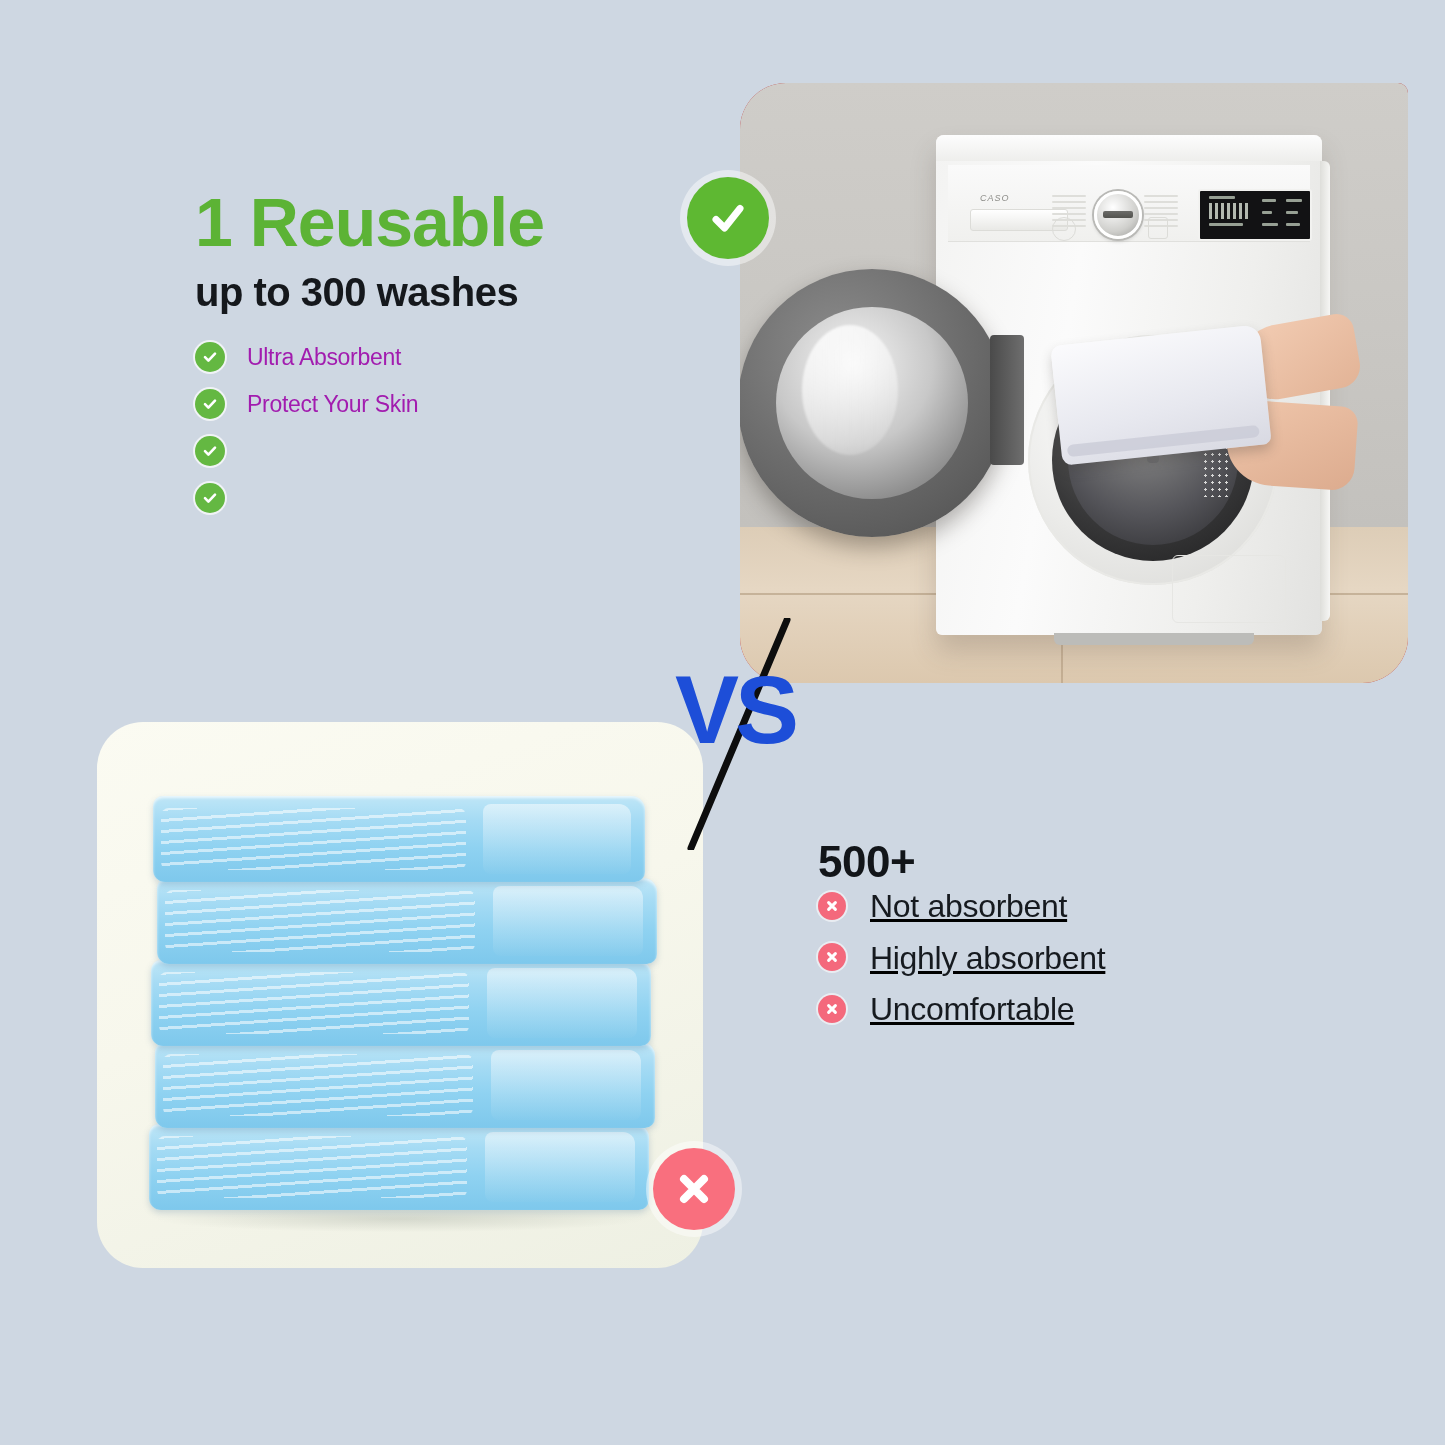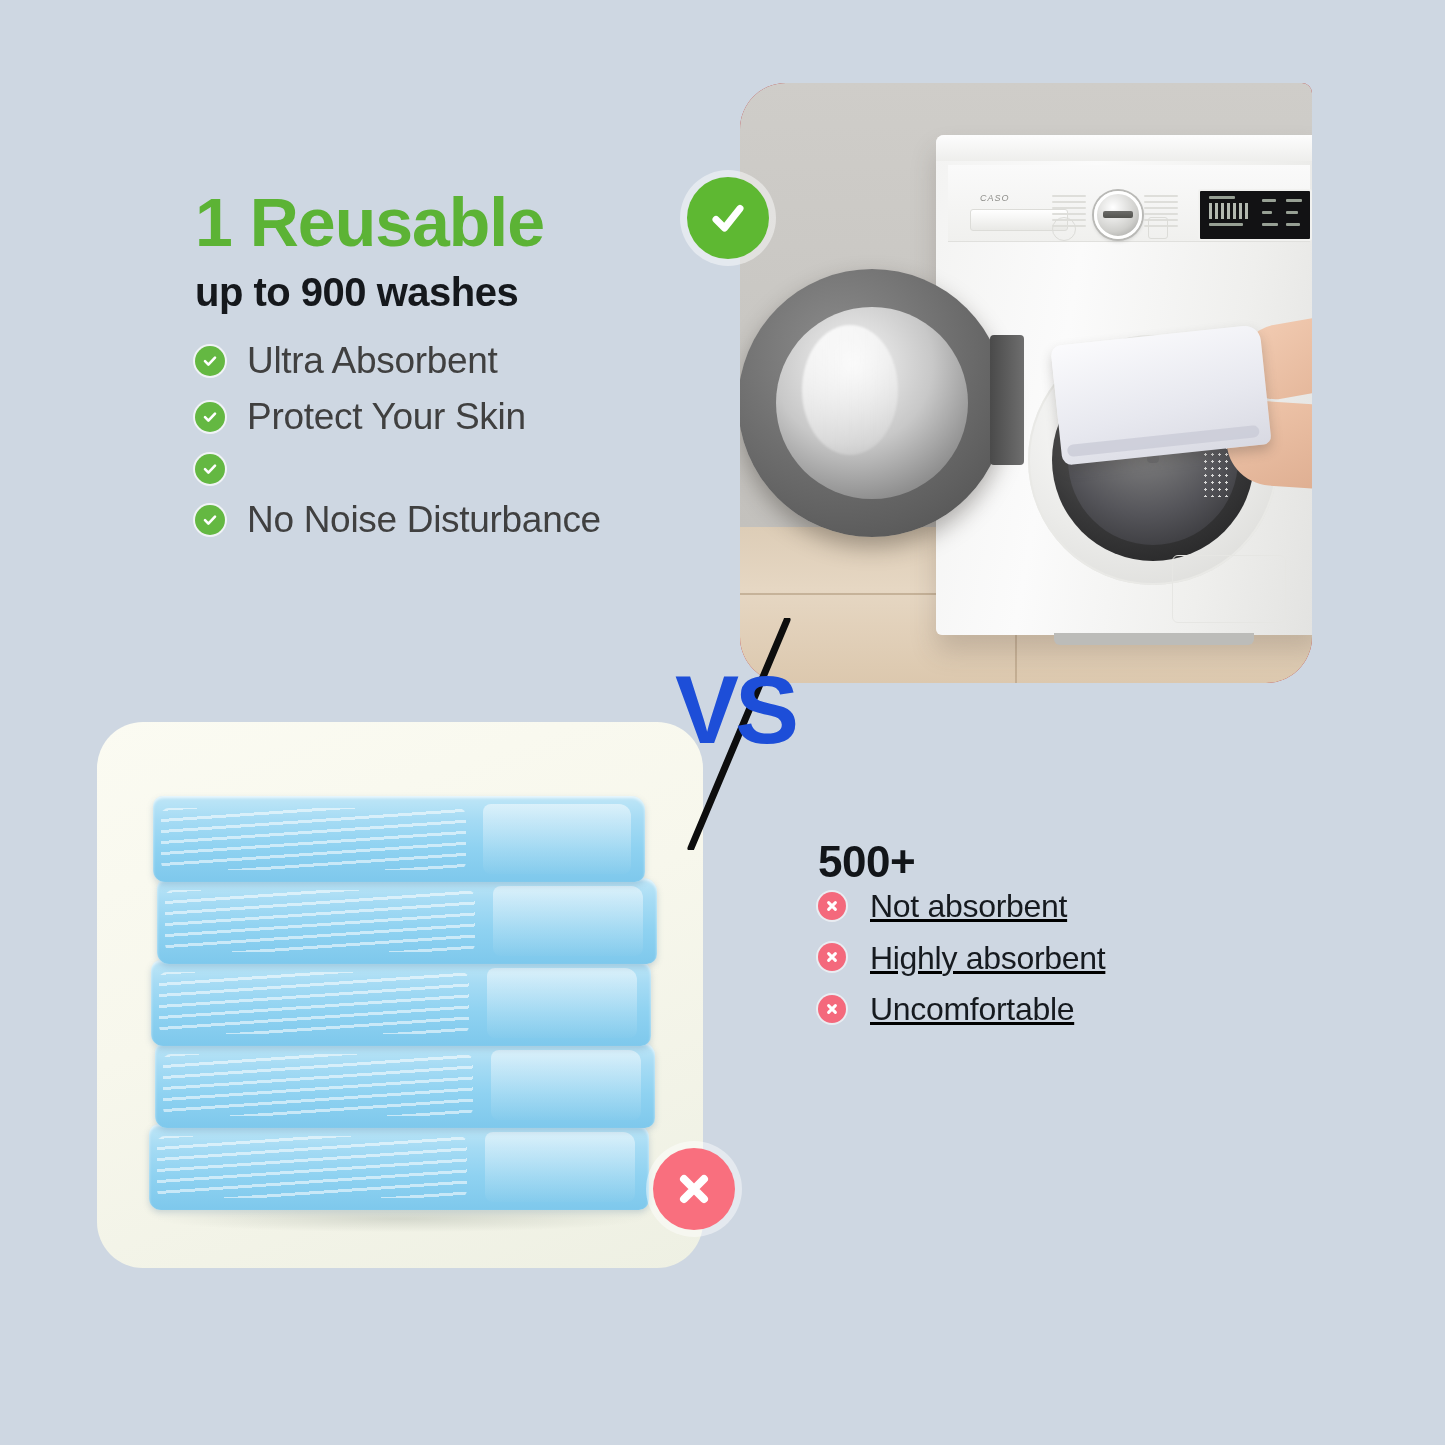--- a/index.html
+++ b/index.html
@@ -6,21 +6,21 @@
   body{
     width:1445px;height:1445px;
     background:#ced7e2;
     font-family:"Liberation Sans", sans-serif;
     overflow:hidden;position:relative;
   }
   .stage{position:absolute;inset:0;}
 
   
   .photo-washer{
-    position:absolute;left:740px;top:83px;width:572px;height:600px;
+    position:absolute;left:740px;top:83px;width:668px;height:600px;
     border-radius:46px 10px 46px 46px;
     overflow:hidden;
     background:#b91c1c;
   }
   .washer-wall{position:absolute;left:0;top:0;width:100%;height:74%;
     background:linear-gradient(180deg,#cfcdc9 0%,#c9c7c3 55%,#c3c1bd 100%);}
   .washer-floor{position:absolute;left:0;top:74%;width:100%;height:26%;
     background:linear-gradient(180deg,#ddcdb7 0%,#e6d7c3 40%,#dcc8ae 100%);}
   .washer-floor:after{content:"";position:absolute;left:0;top:42%;width:100%;height:2px;
     background:rgba(160,135,105,.45);}
@@ -140,21 +140,21 @@
   .left-block{position:absolute;left:195px;top:188px;width:520px;}
   .head-green{font-size:68px;font-weight:bold;color:#5cb335;letter-spacing:-1px;line-height:1;
     margin:0 0 16px 0;}
   .sub-dark{font-size:40px;font-weight:bold;color:#15181c;letter-spacing:-.5px;line-height:1;
     margin:0 0 30px 0;}
   .feat-list{list-style:none;margin:0;padding:0;}
   .feat-list li{display:flex;align-items:center;margin-bottom:17px;}
   .ic{flex:0 0 auto;width:30px;height:30px;margin-right:22px;position:relative;}
   .ic-c{width:30px;height:30px;border-radius:50%;background:#64b842;
     display:flex;align-items:center;justify-content:center;box-shadow:0 0 0 2px rgba(255,255,255,.7);}
-  .feat-txt{font-size:37px;color:#404040;letter-spacing:-.3px;line-height:1.05;}
+  .feat-txt{font-size:23px;color:#a21caf;letter-spacing:-.3px;line-height:1.05;}
 
   
   .right-block{position:absolute;left:818px;top:840px;width:560px;}
   .count-dark{font-size:44px;font-weight:bold;color:#121519;letter-spacing:-.5px;line-height:1;
     margin:0 0 6px 0;}
   .head-pink{font-size:76px;font-weight:bold;color:#f97785;letter-spacing:-1px;line-height:1.05;
     margin:0 0 34px 0;}
   .con-list{list-style:none;margin:0;padding:0;text-decoration:underline;}
   .con-list li{display:flex;align-items:center;margin-bottom:18px;}
   .ic-x{width:28px;height:28px;border-radius:50%;background:#f4697c;
@@ -258,21 +258,21 @@
 
   <div class="vs-wrap">
     <svg class="vs-slash" viewBox="0 0 200 232" aria-hidden="true">
       <path d="M132 2 L36 230" stroke="#0d0d0d" stroke-width="7" fill="none" stroke-linecap="round"></path>
     </svg>
     <div class="vs-text">VS</div>
   </div>
 
   <div class="left-block">
     <h1 class="head-green">1 Reusable</h1>
-    <h2 class="sub-dark">up to 900 washes</h2>
+    <h2 class="sub-dark">up to 300 washes</h2>
     <ul class="feat-list">
       <li>
         <span class="ic">
           <span class="ic-c">
             <svg width="18" height="18" viewBox="0 0 18 18" aria-hidden="true">
               <path d="M4 9.2 L7.4 12.6 L14 5.6" fill="none" stroke="#ffffff" stroke-width="2.6" stroke-linecap="round" stroke-linejoin="round"></path>
             </svg>
           </span>
         </span>
         <span class="feat-txt">Ultra Absorbent</span>
@@ -297,21 +297,20 @@
         </span>
       </li>
       <li>
         <span class="ic">
           <span class="ic-c">
             <svg width="18" height="18" viewBox="0 0 18 18" aria-hidden="true">
               <path d="M4 9.2 L7.4 12.6 L14 5.6" fill="none" stroke="#ffffff" stroke-width="2.6" stroke-linecap="round" stroke-linejoin="round"></path>
             </svg>
           </span>
         </span>
-        <span class="feat-txt">No Noise Disturbance</span>
       </li>
     </ul>
   </div>
 
   <div class="right-block">
     <div class="count-dark">500+</div>
     <ul class="con-list">
       <li>
         <span class="ic">
           <span class="ic-x">

